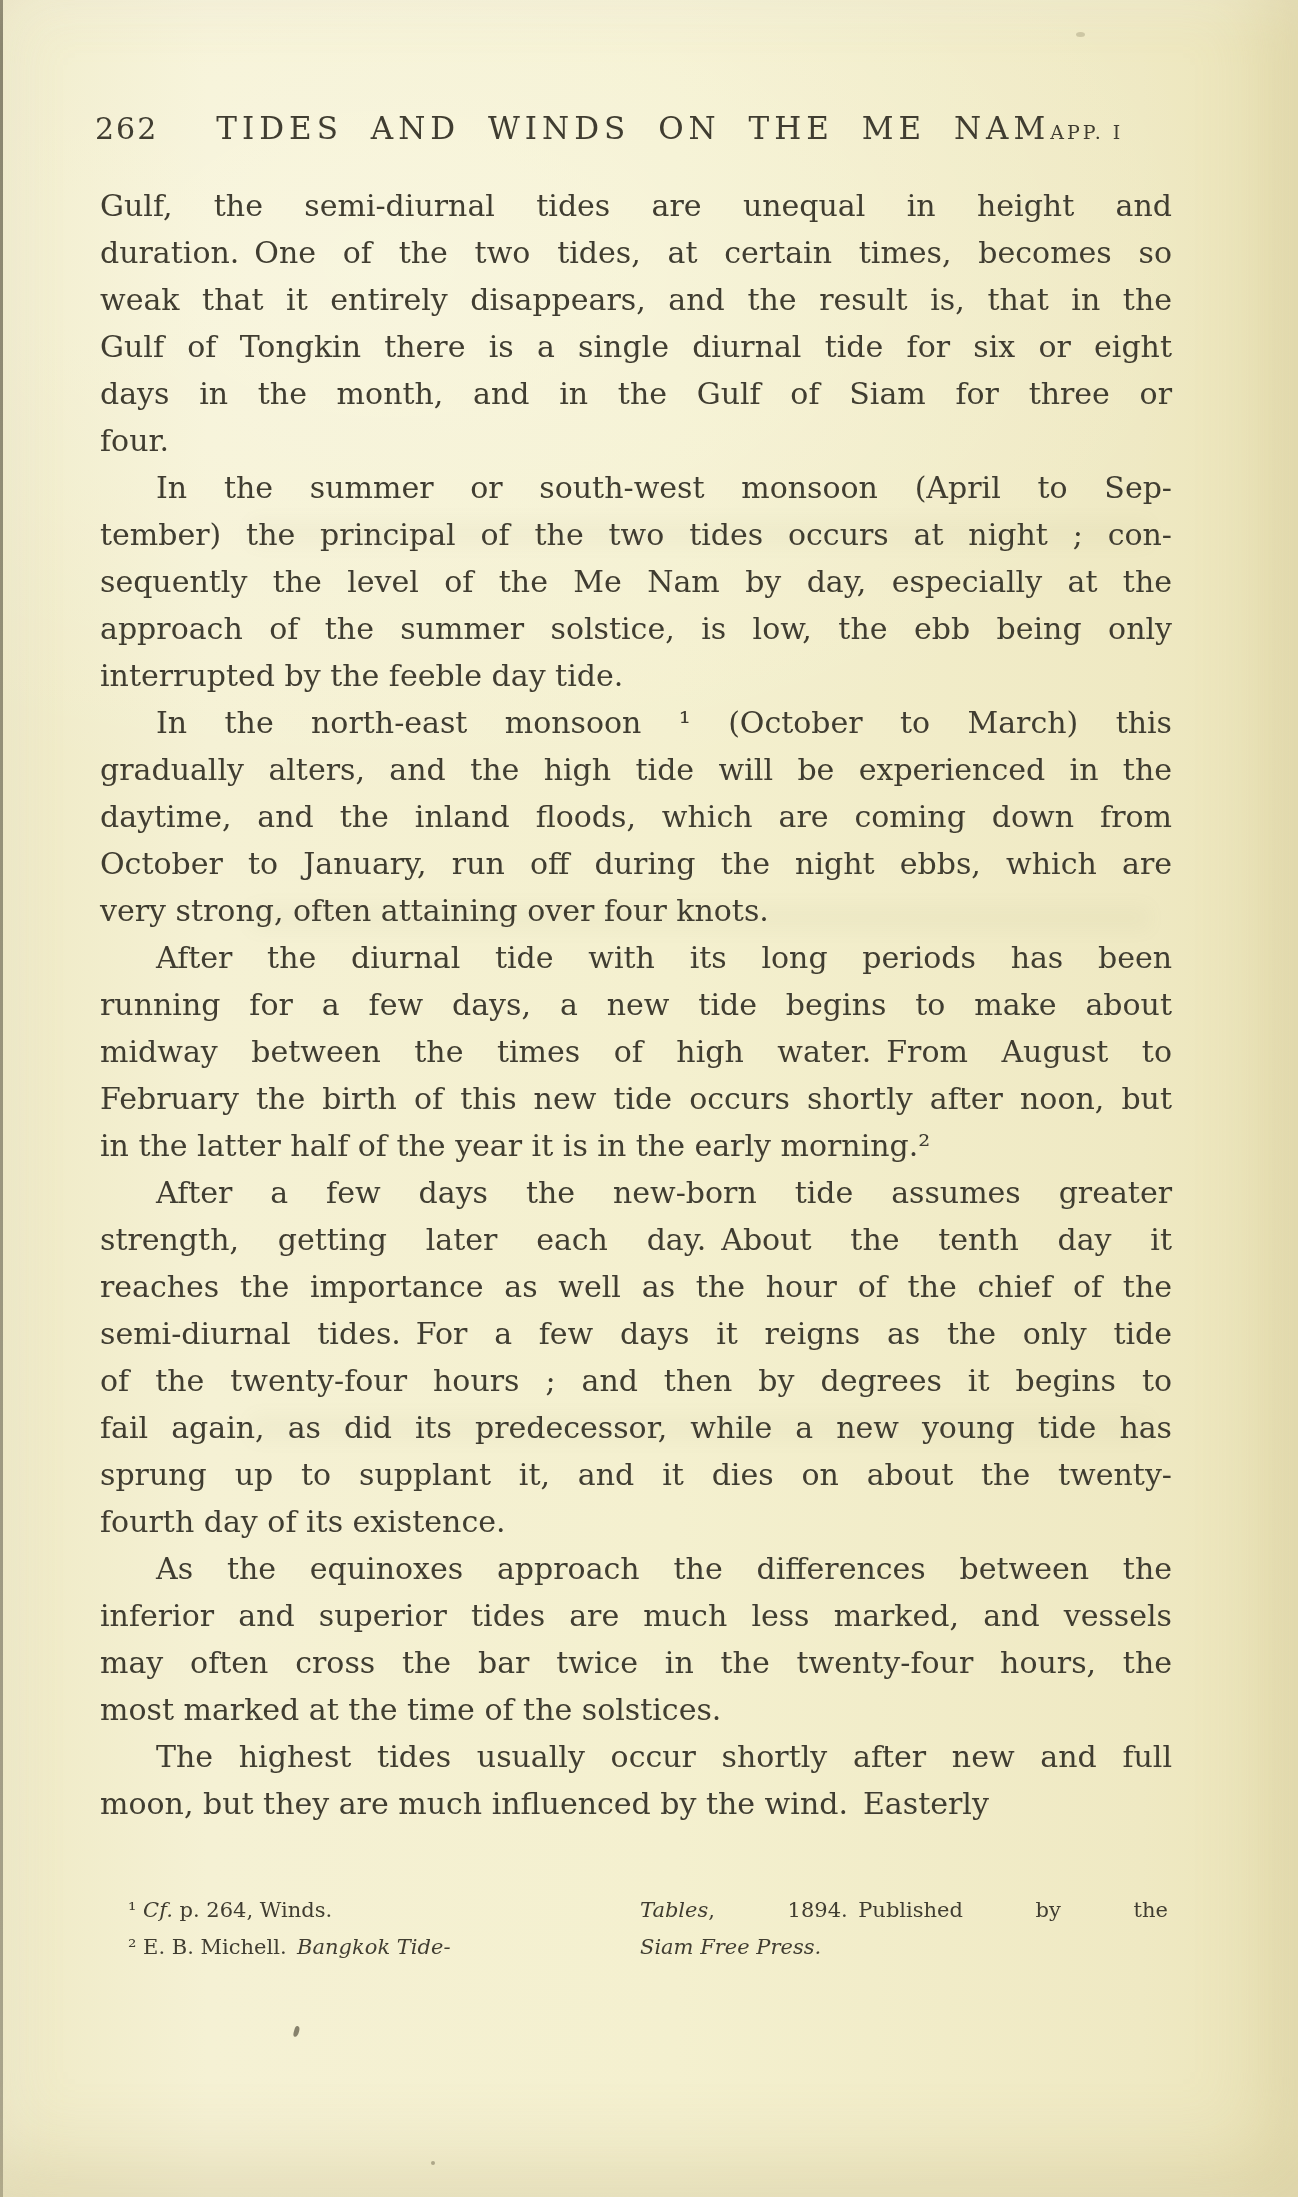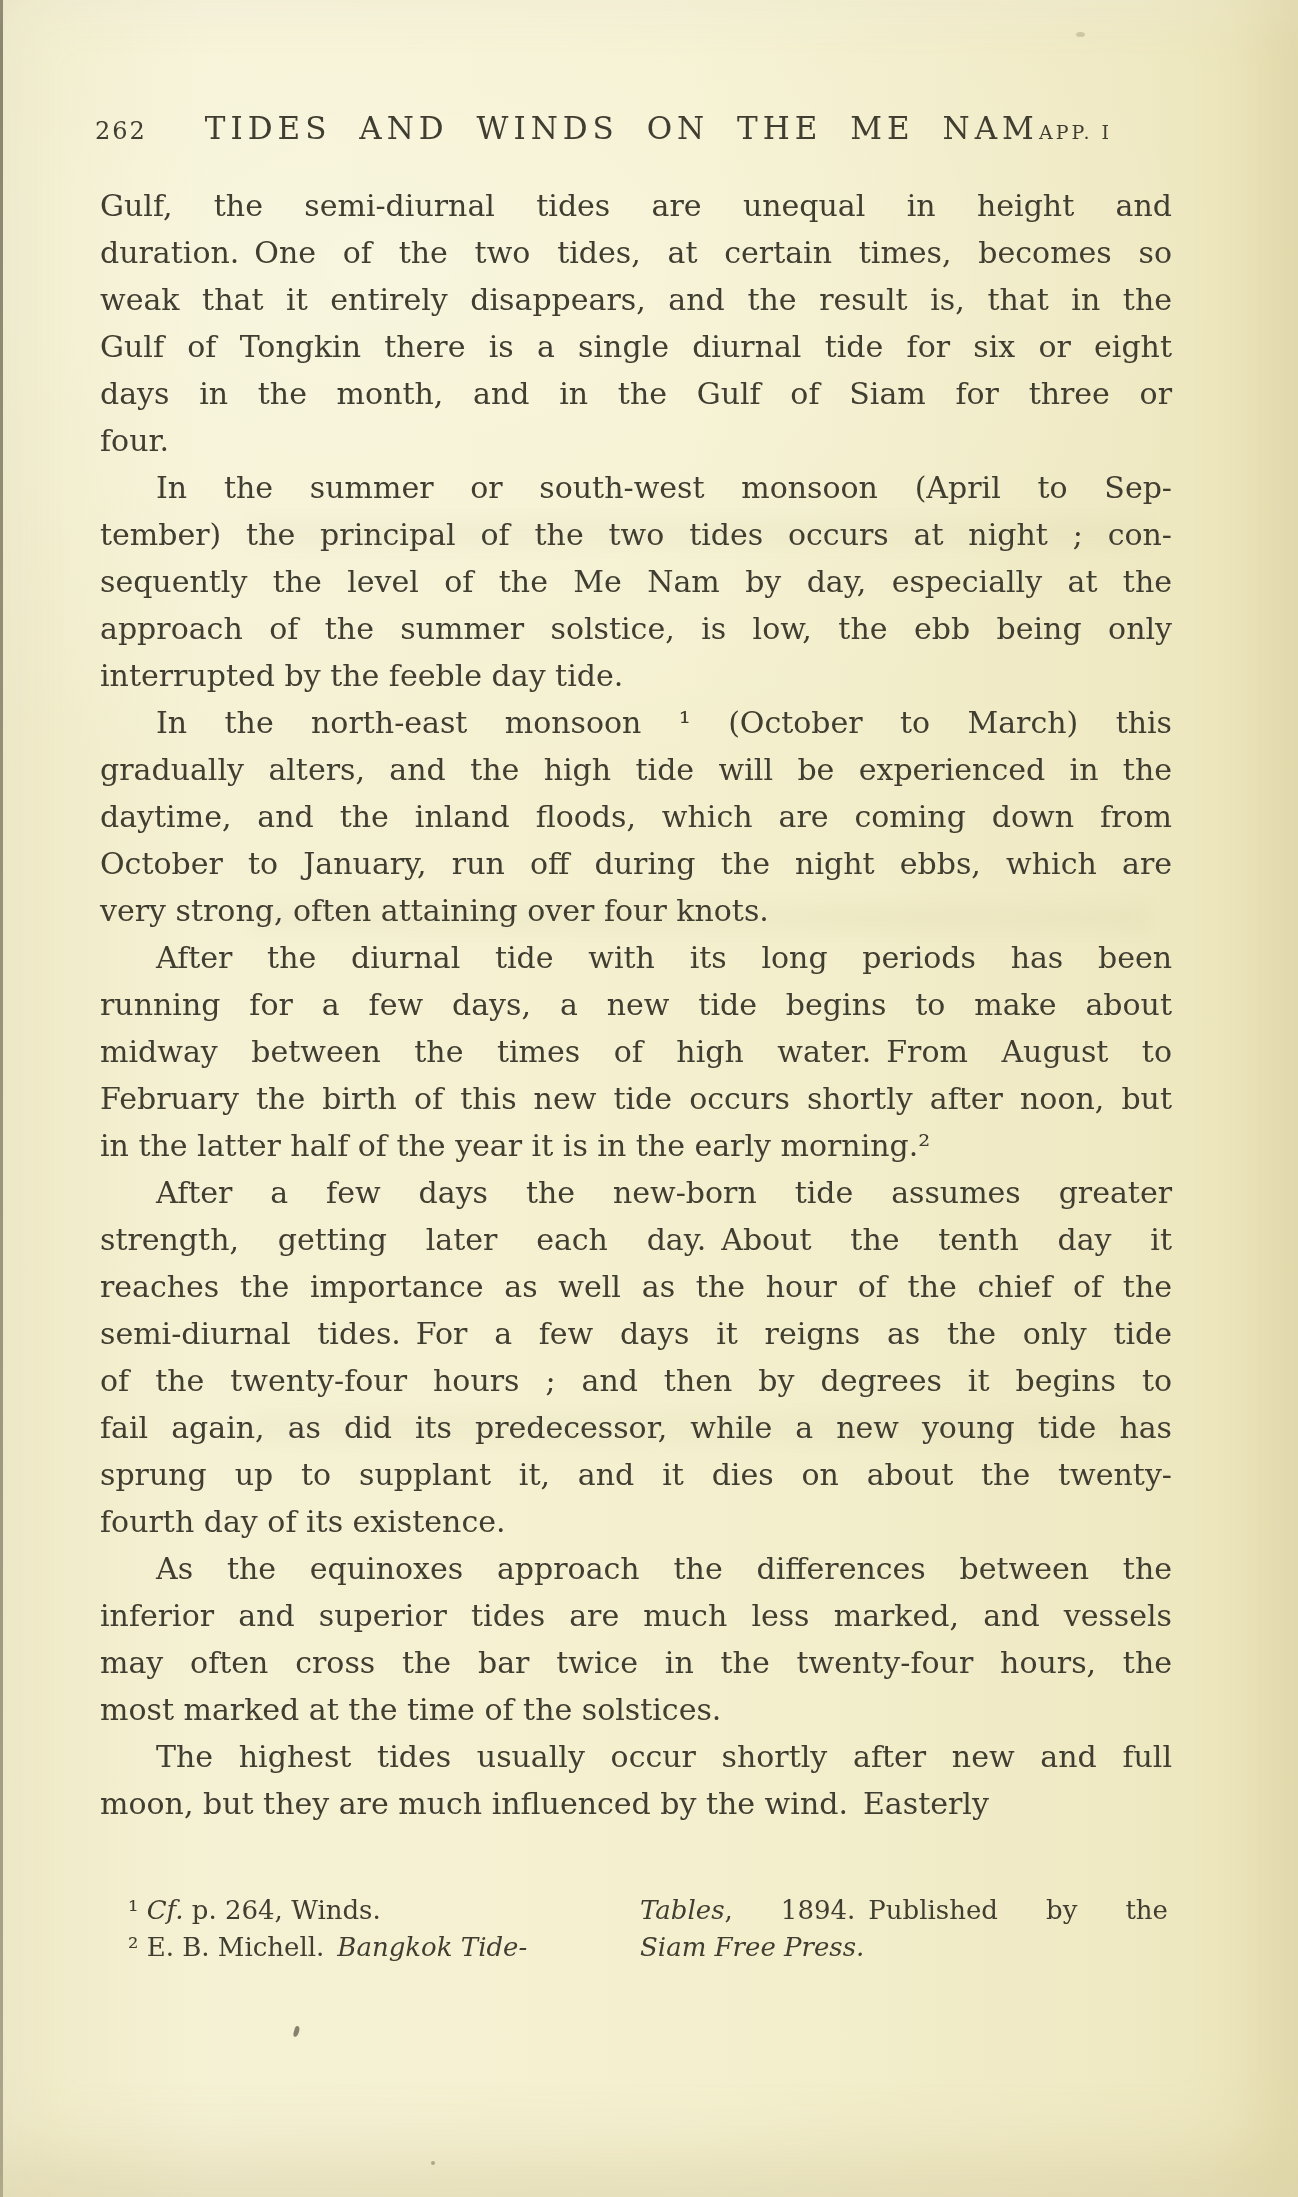--- a/index.html
+++ b/index.html
@@ -39,21 +39,21 @@
   .running-header {
     position: absolute;
     top: 110px;
     left: 95px;
     right: 108px;
     display: flex;
     align-items: baseline;
     white-space: nowrap;
   }
   .page-number {
-    font-size: 24px;
+    font-size: 30px;
     letter-spacing: 2px;
   }
   .running-title {
     margin-left: 58px;
     font-size: 31px;
     letter-spacing: 5px;
     word-spacing: 13px;
   }
   .header-right {
     margin-left: auto;
@@ -79,21 +79,21 @@
   }
   .body-text .line.indent {
     text-indent: 56px;
   }
   .footnotes {
     position: absolute;
     top: 1892px;
     left: 128px;
     width: 1040px;
     display: flex;
-    font-size: 26px;
+    font-size: 21px;
     line-height: 37px;
   }
   .footnote-col1 { width: 478px; }
   .footnote-col2 { width: 528px; margin-left: auto; }
   .footnote-col1 .fline { text-align: left; }
   .footnote-col2 .fline.just {
     text-align: justify;
     text-align-last: justify;
   }
   .fline i { font-style: italic; }

